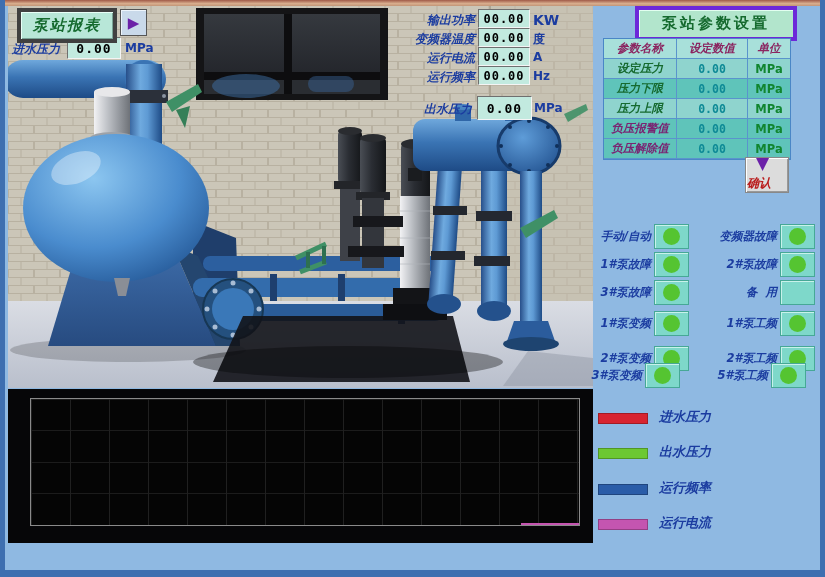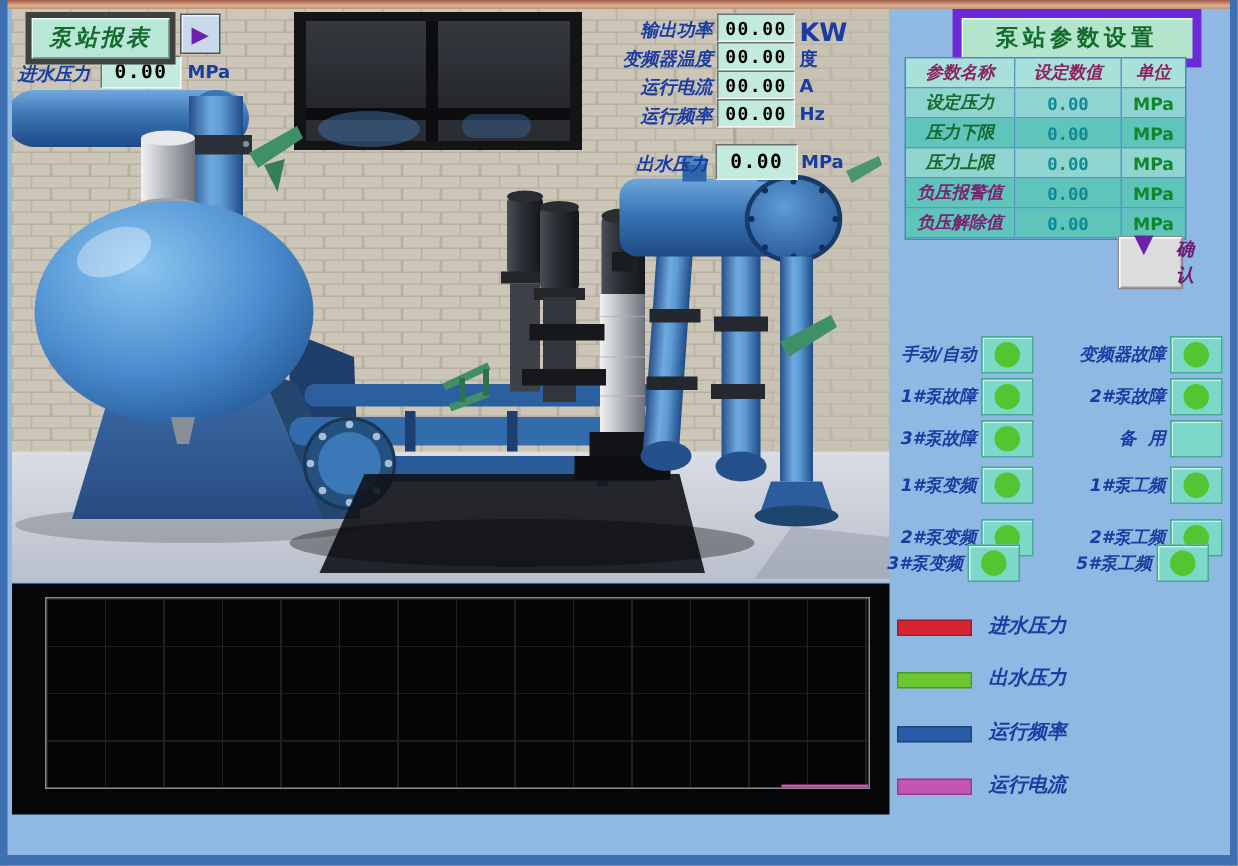--- a/index.html
+++ b/index.html
@@ -27,42 +27,42 @@
   .btn-report{width:92px;height:27px;background:#B8E7D8;border:4px solid #404040;
               box-shadow:inset 1px 1px 0 #e8fff7, inset -1px -1px 0 #79a396;
               color:#156A2E;font-size:15px;font-weight:bold;font-style:italic;
               display:flex;align-items:center;justify-content:center;letter-spacing:2px;cursor:pointer;}
   .btn-play{width:25px;height:25px;margin-left:3px;margin-top:1px;background:#c9d9ea;
             border:1px solid #555;box-shadow:inset 1px 1px 0 #eef5fc;
             color:#6B21A8;font-size:15px;display:flex;align-items:center;justify-content:center;cursor:pointer;}
 
   
   .panel-title{position:absolute;left:635px;top:6px;width:154px;height:27px;background:#B2E5CC;
-               border:6px solid #6d28d9;box-shadow:inset 1px 1px 0 #e2fff0;
+               border:4px solid #6d28d9;box-shadow:inset 1px 1px 0 #e2fff0;
                color:#156A2E;font-size:15px;font-weight:bold;letter-spacing:3px;
                display:flex;align-items:center;justify-content:center;z-index:6;}
   .ptable{position:absolute;left:603px;top:38px;z-index:6;border:1px solid #4a86c6;
           display:grid;grid-template-columns:73px 71px 42px;}
   .ptable .c{height:19px;border-right:1px solid #5a94cc;border-bottom:1px solid #5a94cc;
              display:flex;align-items:center;justify-content:center;
              font-size:11.5px;font-weight:bold;font-style:italic;white-space:nowrap;}
   .ptable .c:nth-child(3n){border-right:none;}
   .ptable .hdr{background:#A8E0DA;color:#8B2560;}
   .ptable .r-light{background:#8FD4CE;}
   .ptable .r-dark{background:#5FC4BA;}
   .ptable .nm-g{color:#166A2F;}
   .ptable .nm-p{color:#7A2472;}
   .ptable .val{color:#0E8A96;font-family:"DejaVu Sans Mono",monospace;font-style:normal;}
   .ptable .un{color:#11862F;font-style:normal;}
 
   .btn-confirm{position:absolute;left:745px;top:157px;width:42px;height:34px;background:#DCDCDC;
                border:1px solid #888;box-shadow:inset 1px 1px 0 #fff, inset -1px -1px 0 #999;
                z-index:6;cursor:pointer;}
   .btn-confirm .tri{position:absolute;top:-3px;left:10px;color:#6B21A8;font-size:17px;line-height:17px;}
-  .btn-confirm .txt{position:absolute;left:1px;bottom:0px;color:#701a75;font-size:12px;font-weight:bold;font-style:italic;padding-left:37px;}
+  .btn-confirm .txt{position:absolute;left:1px;bottom:0px;color:#b91c1c;font-size:12px;font-weight:bold;font-style:italic;}
 
   
   .st-row{position:absolute;left:595px;width:202px;height:25px;z-index:6;display:flex;margin-top:32px;}
   .st-cell{display:flex;align-items:center;}
   .st-lbl{width:56px;text-align:right;color:#1B3CA0;font-size:11.5px;font-weight:bold;font-style:italic;
           white-space:pre;margin-right:3px;}
   .st-lbl.wide{width:88px;}
   .st-box{width:33px;height:23px;background:#7ED8CA;border:1px solid #46a896;
           box-shadow:inset 1px 1px 0 #c8f2ea;display:flex;align-items:center;justify-content:center;}
   .st-lamp{width:17px;height:17px;border-radius:50%;background:#55C431;}
@@ -276,21 +276,21 @@
     <div class="btn-report">泵站报表</div>
     <div class="btn-play">▶</div>
   </div>
 
   <div class="lbl" style="left:12px;top:41px;font-size:12px;">进水压力</div>
   <div class="valbox" style="left:67px;top:37px;width:52px;height:20px;font-size:13px;">0.00</div>
   <div class="unit" style="left:125px;top:41px;font-size:12px;">MPa</div>
 
   <div class="lbl" style="left:385px;top:12px;width:90px;text-align:right;font-size:12px;">输出功率</div>
   <div class="valbox" style="left:478px;top:9px;width:50px;height:17px;font-size:12px;">00.00</div>
-  <div class="unit" style="left:533px;top:12px;font-size:17px;">KW</div>
+  <div class="unit" style="left:533px;top:12px;font-size:14px;">KW</div>
 
   <div class="lbl" style="left:385px;top:31px;width:90px;text-align:right;font-size:12px;">变频器温度</div>
   <div class="valbox" style="left:478px;top:28px;width:50px;height:17px;font-size:12px;">00.00</div>
   <div class="unit" style="left:533px;top:31px;font-size:12px;">度</div>
 
   <div class="lbl" style="left:385px;top:50px;width:90px;text-align:right;font-size:12px;">运行电流</div>
   <div class="valbox" style="left:478px;top:47px;width:50px;height:17px;font-size:12px;">00.00</div>
   <div class="unit" style="left:533px;top:50px;font-size:12px;">A</div>
 
   <div class="lbl" style="left:385px;top:69px;width:90px;text-align:right;font-size:12px;">运行频率</div>

